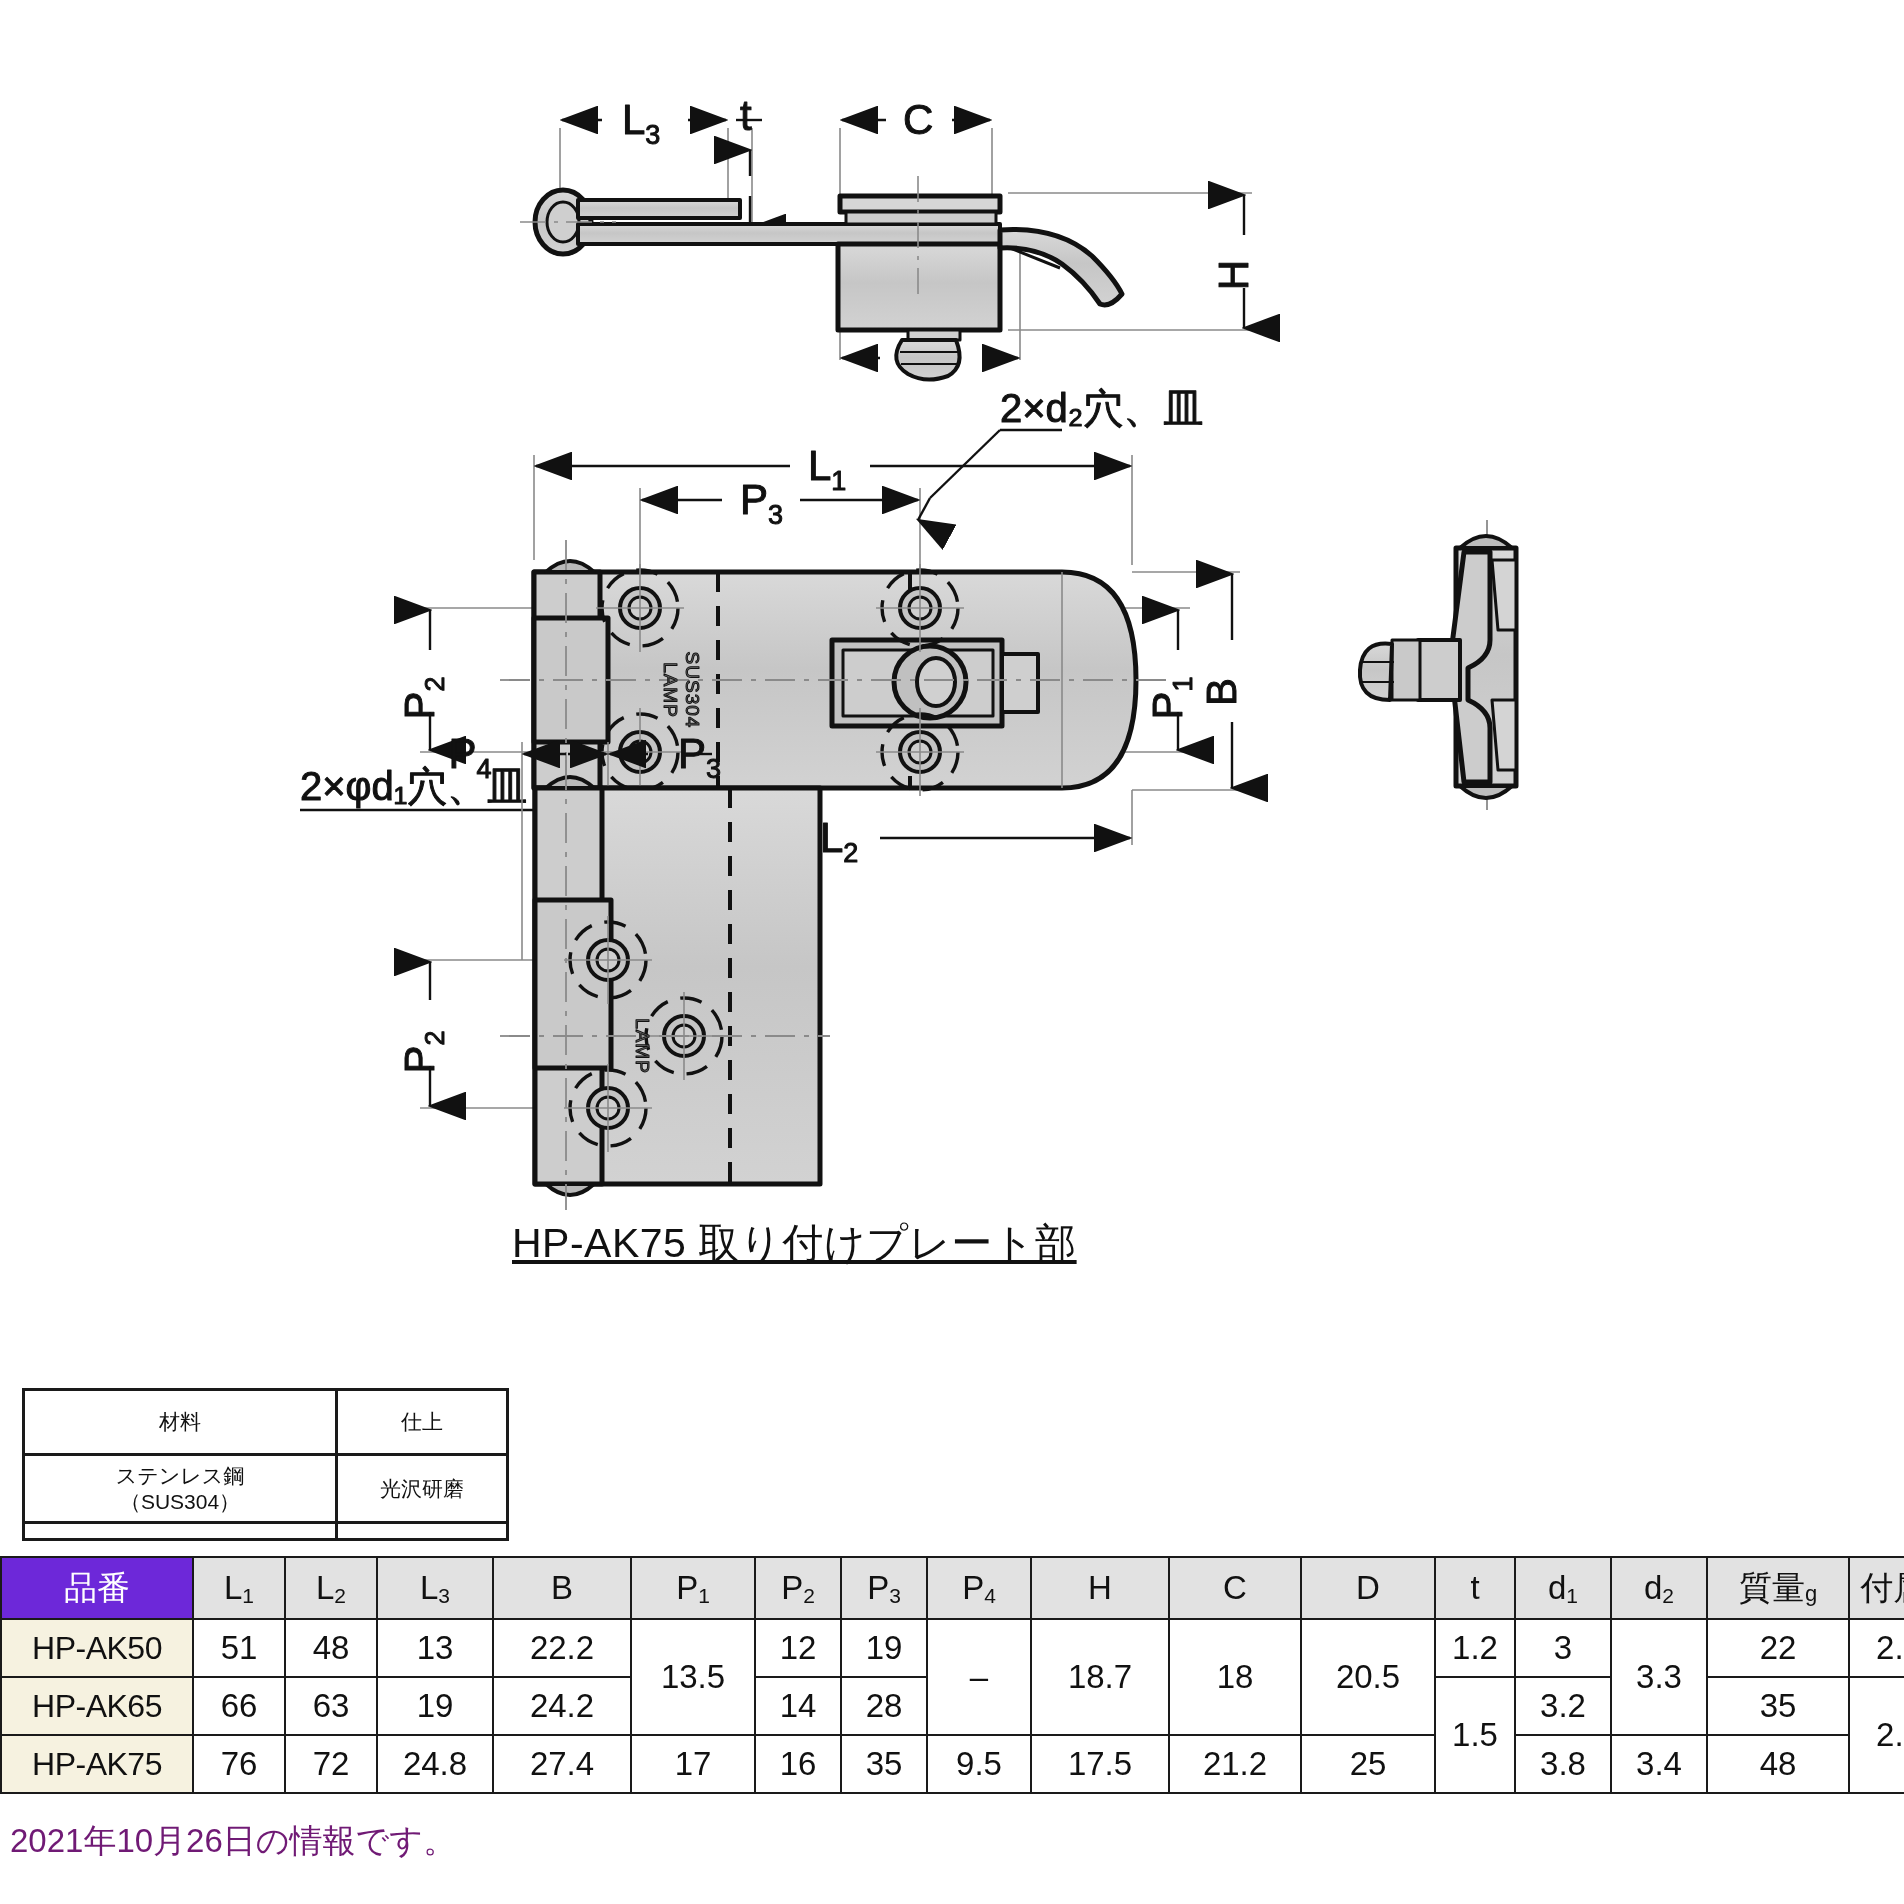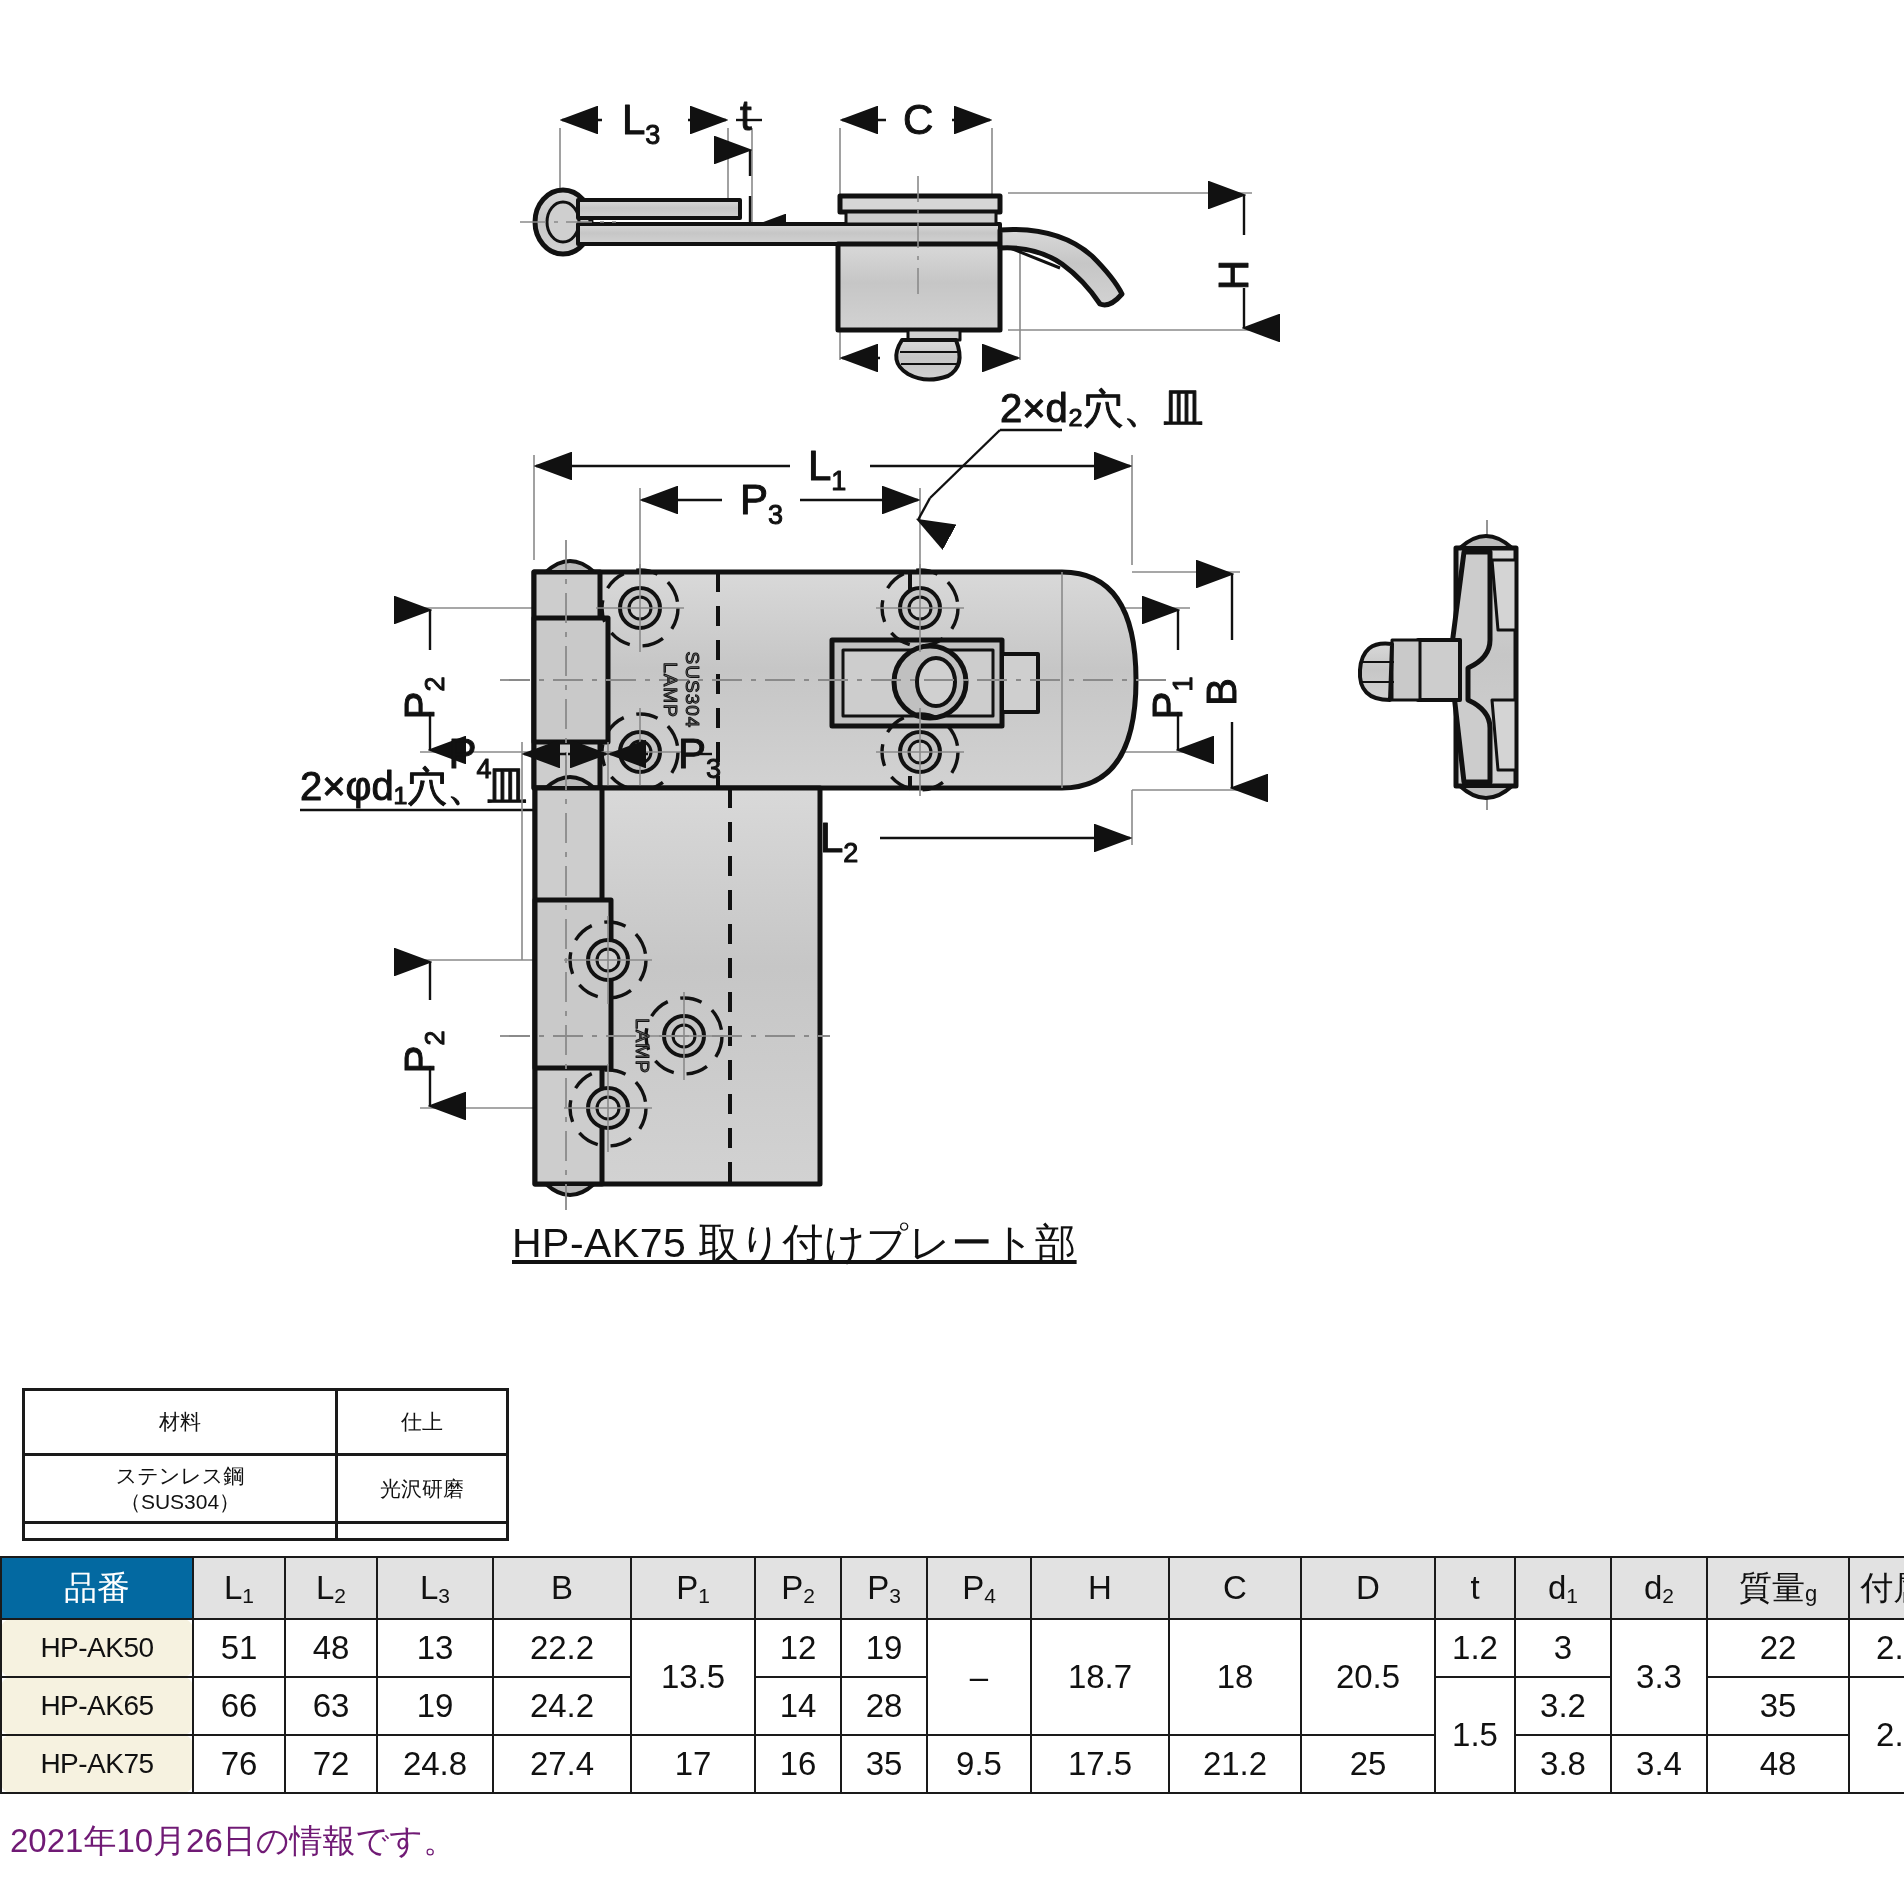--- a/index.html
+++ b/index.html
@@ -18,22 +18,22 @@
   .mat-table tr.spacer td{height:14px;padding:0;border-top:3px solid #1a1a1a;
       border-bottom:3px solid #1a1a1a;}
 
   
   .spec{position:absolute;left:0px;top:1556px;border-collapse:collapse;
         table-layout:fixed;width:1904px;}
   .spec th,.spec td{border:2px solid #1a1a1a;text-align:center;vertical-align:middle;
         font-size:33px;font-weight:400;height:56px;padding:0;background:#fff;
         white-space:nowrap;}
   .spec th{background:#e2e2e2;height:60px;font-weight:400;}
-  .spec th.pn{background:#0369a1;color:#fff;}
-  .spec td.pn{background:#f6f2e0;font-size:28px;letter-spacing:-0.5px;border-radius:10px;}
+  .spec th.pn{background:#6d28d9;color:#fff;}
+  .spec td.pn{background:#f6f2e0;font-size:32px;letter-spacing:-0.5px;}
   .spec .sub{font-size:21px;vertical-align:-4px;}
   .spec .subw{font-size:22px;vertical-align:-2px;}
 
   .note{position:absolute;left:10px;top:1819px;font-size:33px;color:#701a75;}
 
   .capt{position:absolute;left:512px;top:1216px;font-size:41px;color:#111;
         letter-spacing:0.5px;text-decoration:underline;}
 
   
   .dim{font-family:"Liberation Sans","DejaVu Sans",sans-serif;font-size:42px;fill:#111;}

